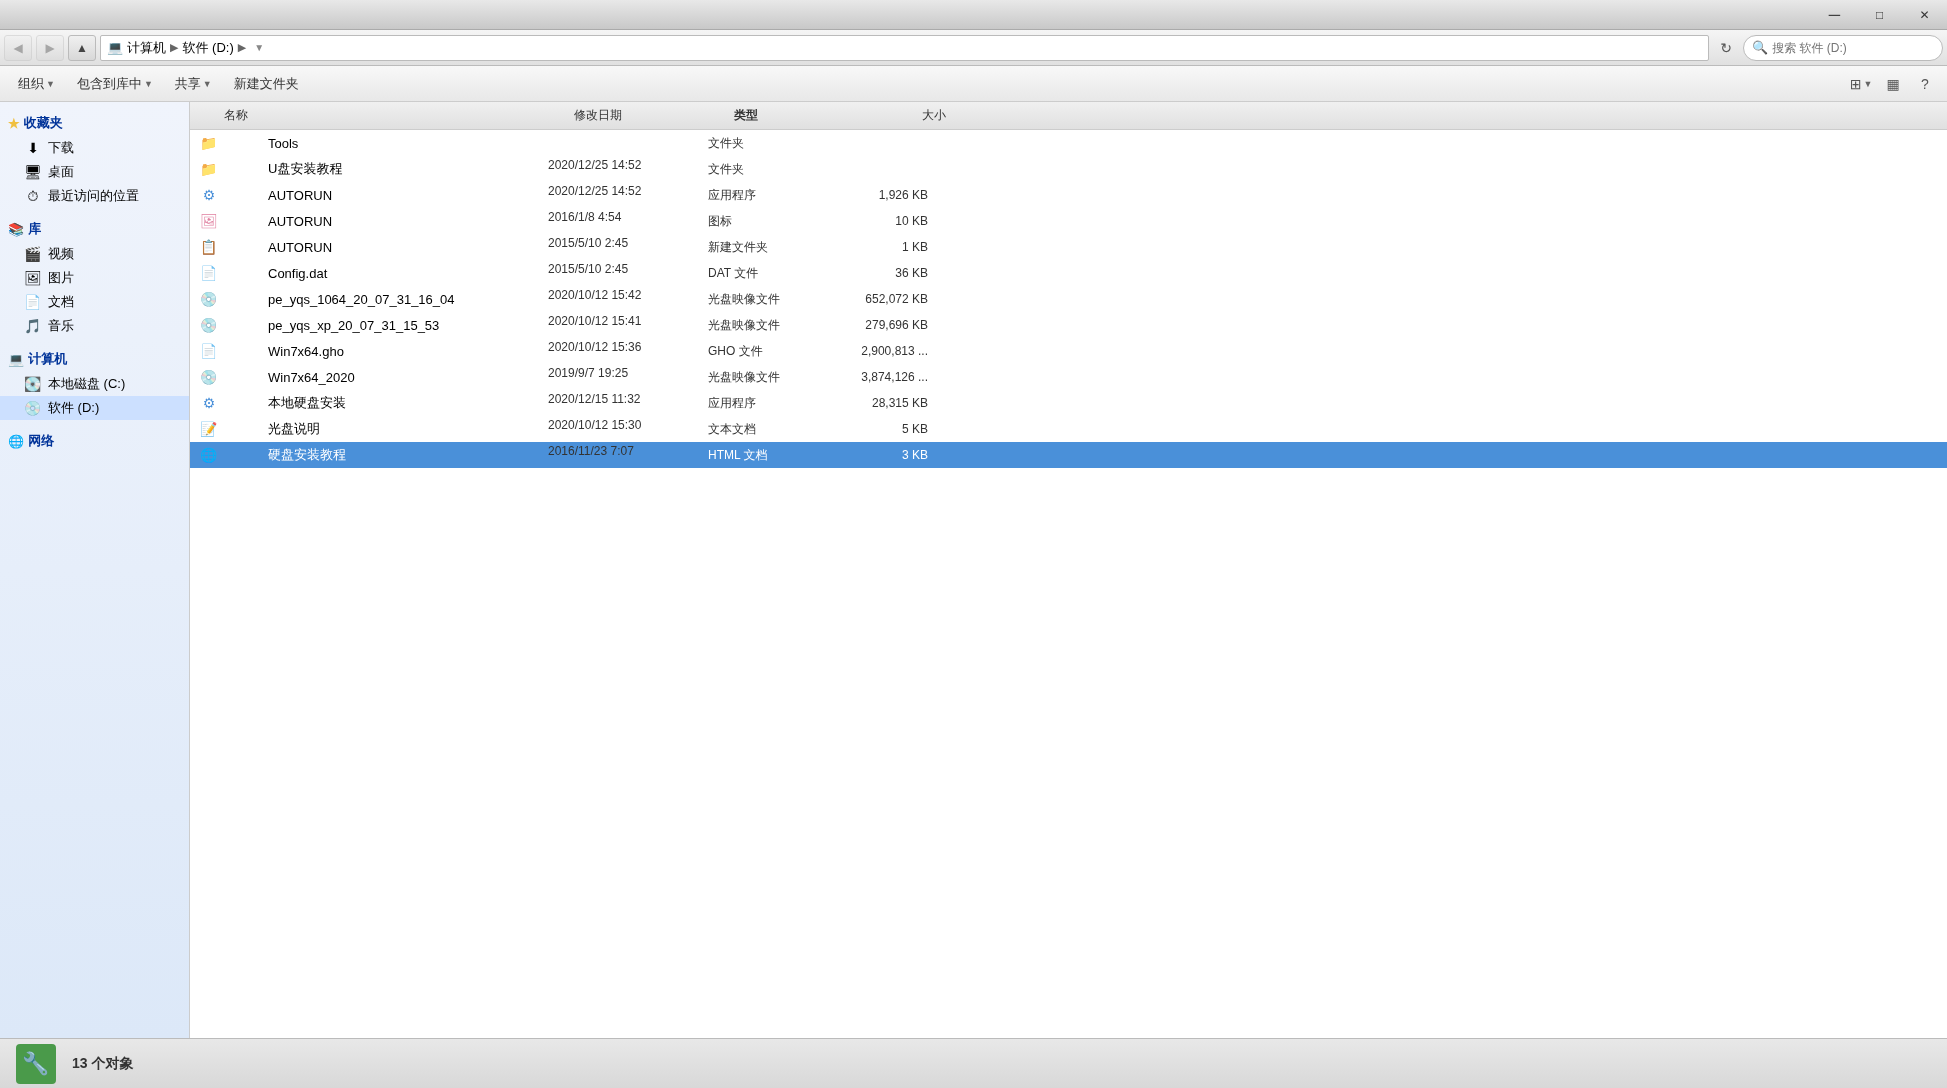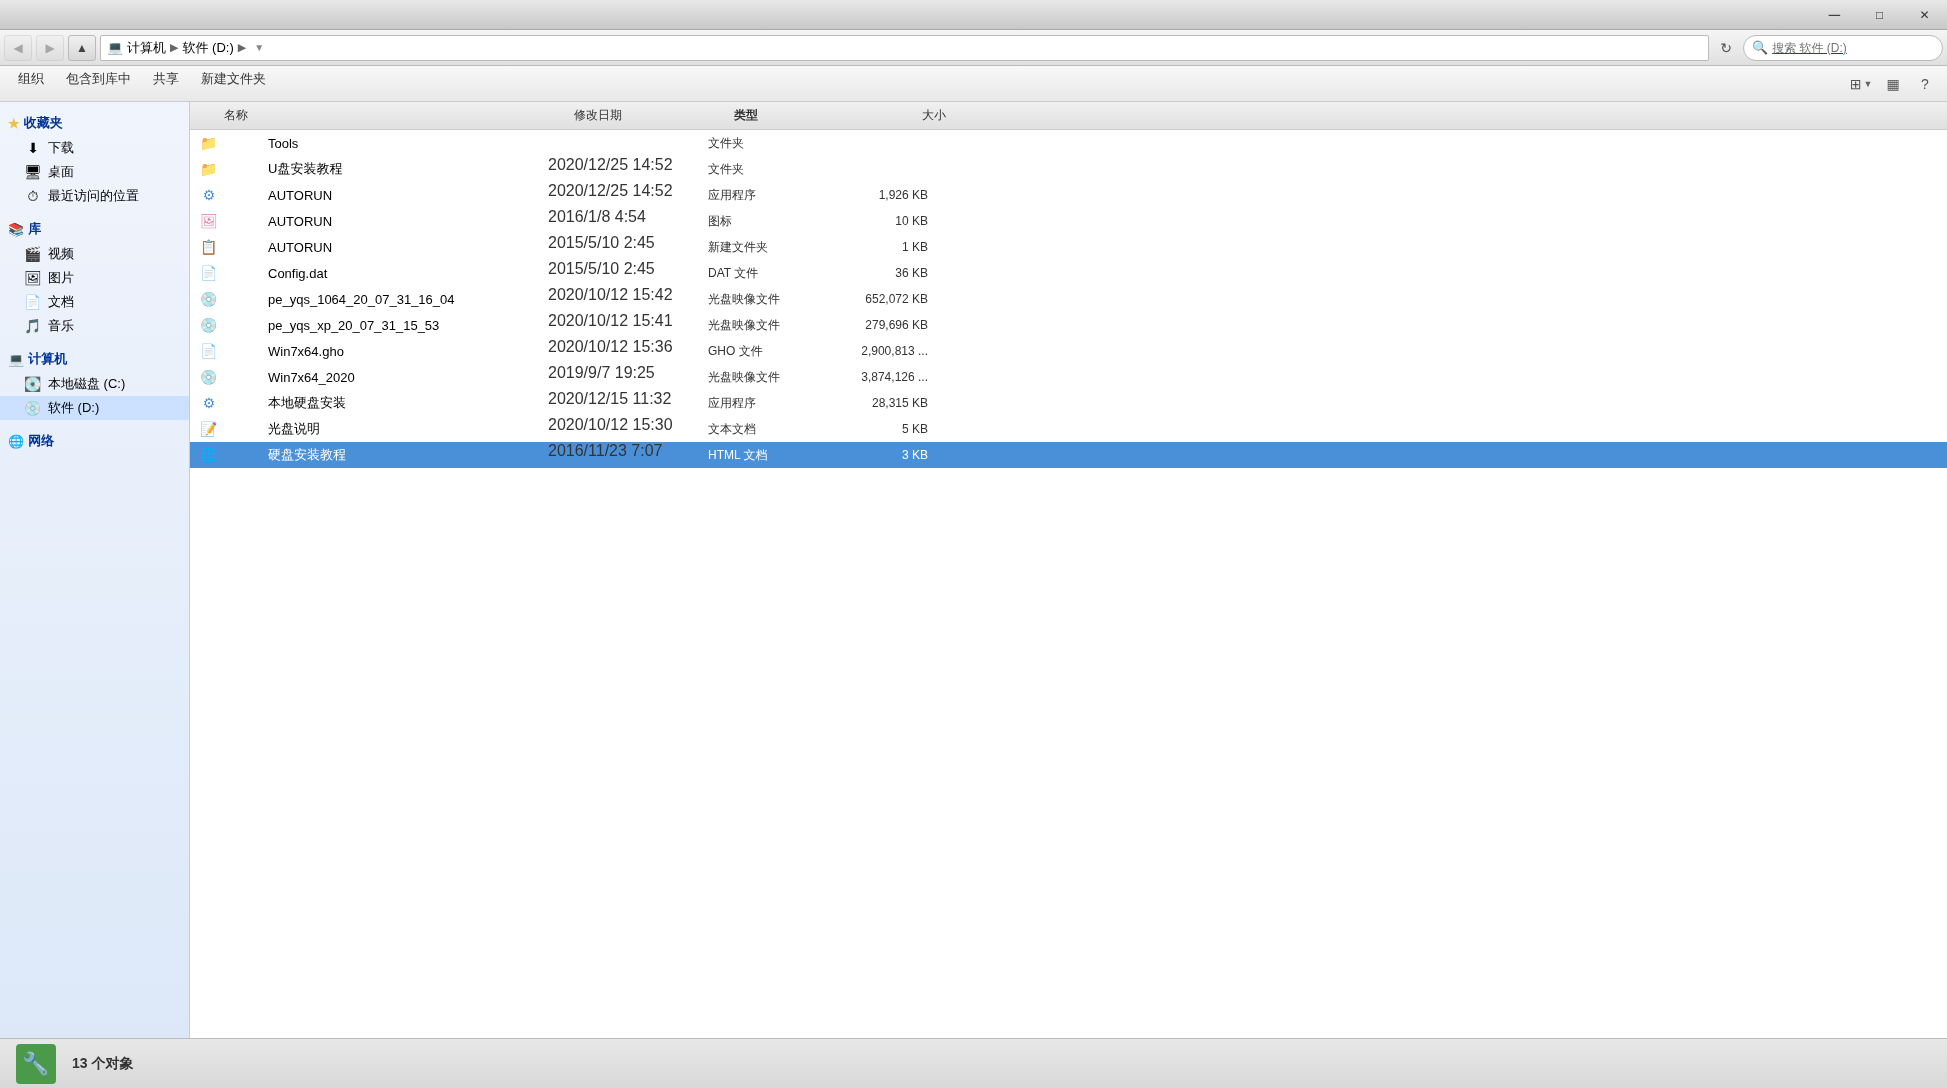--- a/index.html
+++ b/index.html
@@ -106,45 +106,43 @@
       background: #fff;
       gap: 4px;
     }
     .search-input {
       border: none;
       outline: none;
       flex: 1;
       font-size: 12px;
       color: #14532d;
       background: transparent;
-      text-decoration: underline;
     }
 
     
     .toolbar {
       height: 36px;
       background: linear-gradient(to bottom, #f8f8f8, #e8e8e8);
       display: flex;
       align-items: center;
       padding: 0 8px;
       border-bottom: 1px solid #ccc;
       gap: 2px;
     }
     .toolbar-btn {
       height: 28px;
       padding: 0 10px;
       display: flex;
       align-items: center;
-      gap: 12px;
+      gap: 0;
       cursor: pointer;
       border-radius: 3px;
       font-size: 13px;
       color: #333;
       white-space: nowrap;
-      flex-direction: column;
     }
     .toolbar-spacer { flex: 1; }
     .toolbar-right {
       display: flex;
       align-items: center;
       gap: 4px;
     }
     .view-btn {
       width: 28px;
       height: 26px;
@@ -267,21 +265,21 @@
     .file-icon {
       width: 18px;
       height: 18px;
       display: flex;
       align-items: center;
       justify-content: center;
       font-size: 14px;
     }
     .file-name-cell { width: 328px; overflow: hidden; text-overflow: ellipsis; white-space: nowrap; }
     .file-name { font-size: 13px; color: #000; margin-left: 48px; }
-    .file-date { width: 160px; font-size: 16px; color: #333; margin-top: 43px; }
+    .file-date { width: 160px; font-size: 12px; color: #333; margin-top: 43px; }
     .file-type { width: 120px; font-size: 12px; color: #333; }
     .file-size { width: 100px; font-size: 12px; color: #333; text-align: right; }
 
     
     .status-bar {
       height: 50px;
       background: linear-gradient(to bottom, #e8e8e8, #d8d8d8);
       border-top: 1px solid #bbb;
       display: flex;
       align-items: center;

